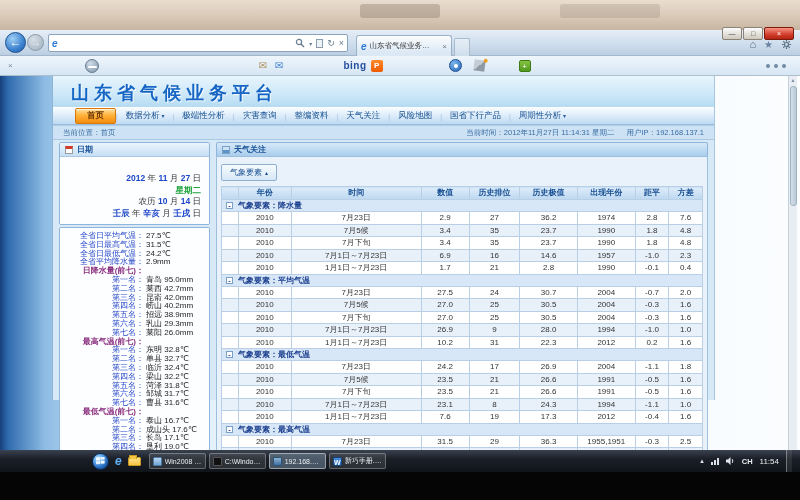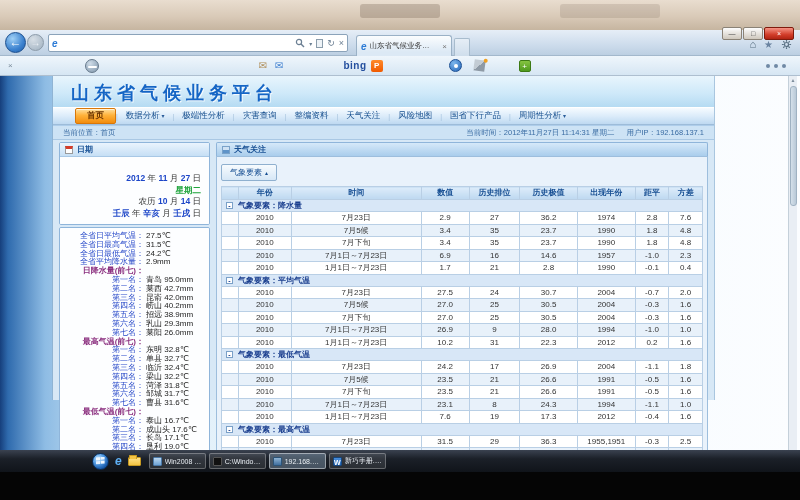--- a/index.html
+++ b/index.html
@@ -641,14 +641,29 @@
         </div>
         <div class="task-btn active">
           <span class="task-ico rdp"></span>
           <span class="task-label">192.168.59.99...</span>
         </div>
         <div class="task-btn">
           <span class="task-ico word">W</span>
           <span class="task-label">新巧手册.docx...</span>
         </div>
       </span>
+    <span class="tray">
+      <span class="tray-up">▴</span>
+      <span class="net-bars">
+          <i style="height:3px"></i>
+          <i style="height:5px"></i>
+          <i style="height:7px"></i>
+        </span>
+      <svg width="9" height="8" viewBox="0 0 9 8">
+          <path d="M0 2.5h2L4.5 0v8L2 5.5H0z" fill="#dfe7ee"></path>
+          <path d="M6 2c1 1 1 3 0 4" stroke="#dfe7ee" fill="none"></path>
+        </svg>
+      <span class="lang">CH</span>
+      <span class="clock">11:54</span>
+      <span class="show-desktop"></span>
+    </span>
   </div>
 </div>
 
 </body></html>

